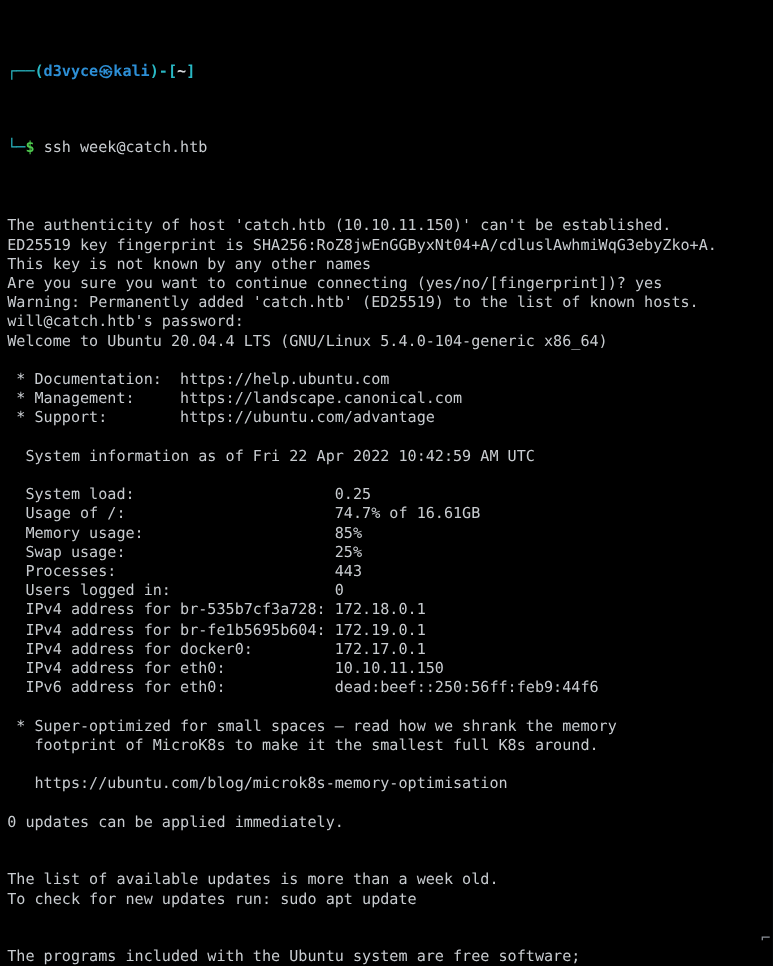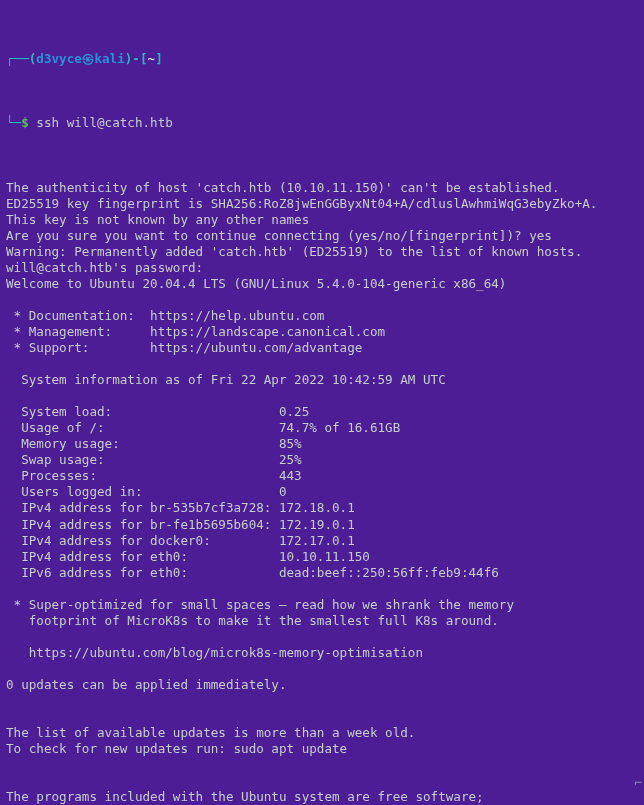--- a/index.html
+++ b/index.html
@@ -9,21 +9,21 @@
   }
   body {
     width: 644px;
     height: 805px;
     overflow: hidden;
     font-family: "DejaVu Sans Mono", "Liberation Mono", monospace;
   }
   #terminal {
     width: 644px;
     height: 805px;
-    background: #4c1d95;
+    background: #000000;
     color: #d4d4d4;
     font-size: 12.6px;
     line-height: 16.05px;
     padding: 3px 6px 0 6px;
     box-sizing: border-box;
     white-space: pre;
     position: relative;
   }
   .line {
     white-space: pre;
@@ -44,21 +44,21 @@
     font-size: 13px;
   }
 </style>
 </head>
 <body>
 
 <div id="terminal">
 
   <div class="line"><span class="c-brightcyan bold">┌──(</span><span class="c-blue bold">d3vyce</span><span class="c-blue bold">㉿</span><span class="c-blue bold">kali</span><span class="c-brightcyan bold">)-[</span><span class="c-white bold">~</span><span class="c-brightcyan bold">]</span></div>
 
-  <div class="line"><span class="c-brightcyan bold">└─</span><span class="c-green bold">$</span><span class="c-grey"> </span><span class="c-grey">ssh will@catch.htb</span></div>
+  <div class="line"><span class="c-brightcyan bold">└─</span><span class="c-green bold">$</span><span class="c-grey"> </span><span class="c-grey">ssh week@catch.htb</span></div>
 
   <div id="output-block"><div class="line c-grey">The authenticity of host 'catch.htb (10.10.11.150)' can't be established.</div><div class="line c-grey">ED25519 key fingerprint is SHA256:RoZ8jwEnGGByxNt04+A/cdluslAwhmiWqG3ebyZko+A.</div><div class="line c-grey">This key is not known by any other names</div><div class="line c-grey">Are you sure you want to continue connecting (yes/no/[fingerprint])? yes</div><div class="line c-grey">Warning: Permanently added 'catch.htb' (ED25519) to the list of known hosts.</div><div class="line c-grey">will@catch.htb's password:</div><div class="line c-grey">Welcome to Ubuntu 20.04.4 LTS (GNU/Linux 5.4.0-104-generic x86_64)</div><div class="line c-grey blank"></div><div class="line c-grey"> * Documentation:  https://help.ubuntu.com</div><div class="line c-grey"> * Management:     https://landscape.canonical.com</div><div class="line c-grey"> * Support:        https://ubuntu.com/advantage</div><div class="line c-grey blank"></div><div class="line c-grey">  System information as of Fri 22 Apr 2022 10:42:59 AM UTC</div><div class="line c-grey blank"></div><div class="line c-grey">  System load:                      0.25</div><div class="line c-grey">  Usage of /:                       74.7% of 16.61GB</div><div class="line c-grey">  Memory usage:                     85%</div><div class="line c-grey">  Swap usage:                       25%</div><div class="line c-grey">  Processes:                        443</div><div class="line c-grey">  Users logged in:                  0</div><div class="line c-grey">  IPv4 address for br-535b7cf3a728: 172.18.0.1</div><div class="line c-grey">  IPv4 address for br-fe1b5695b604: 172.19.0.1</div><div class="line c-grey">  IPv4 address for docker0:         172.17.0.1</div><div class="line c-grey">  IPv4 address for eth0:            10.10.11.150</div><div class="line c-grey">  IPv6 address for eth0:            dead:beef::250:56ff:feb9:44f6</div><div class="line c-grey blank"></div><div class="line c-grey"> * Super-optimized for small spaces – read how we shrank the memory</div><div class="line c-grey">   footprint of MicroK8s to make it the smallest full K8s around.</div><div class="line c-grey blank"></div><div class="line c-grey">   https://ubuntu.com/blog/microk8s-memory-optimisation</div><div class="line c-grey blank"></div><div class="line c-grey">0 updates can be applied immediately.</div><div class="line c-grey blank"></div><div class="line c-grey blank"></div><div class="line c-grey">The list of available updates is more than a week old.</div><div class="line c-grey">To check for new updates run: sudo apt update</div><div class="line c-grey blank"></div><div class="line c-grey blank"></div><div class="line c-grey">The programs included with the Ubuntu system are free software;</div></div>
 
   
 
   
 
   
 
   <div class="scroll-mark">⌐</div>

